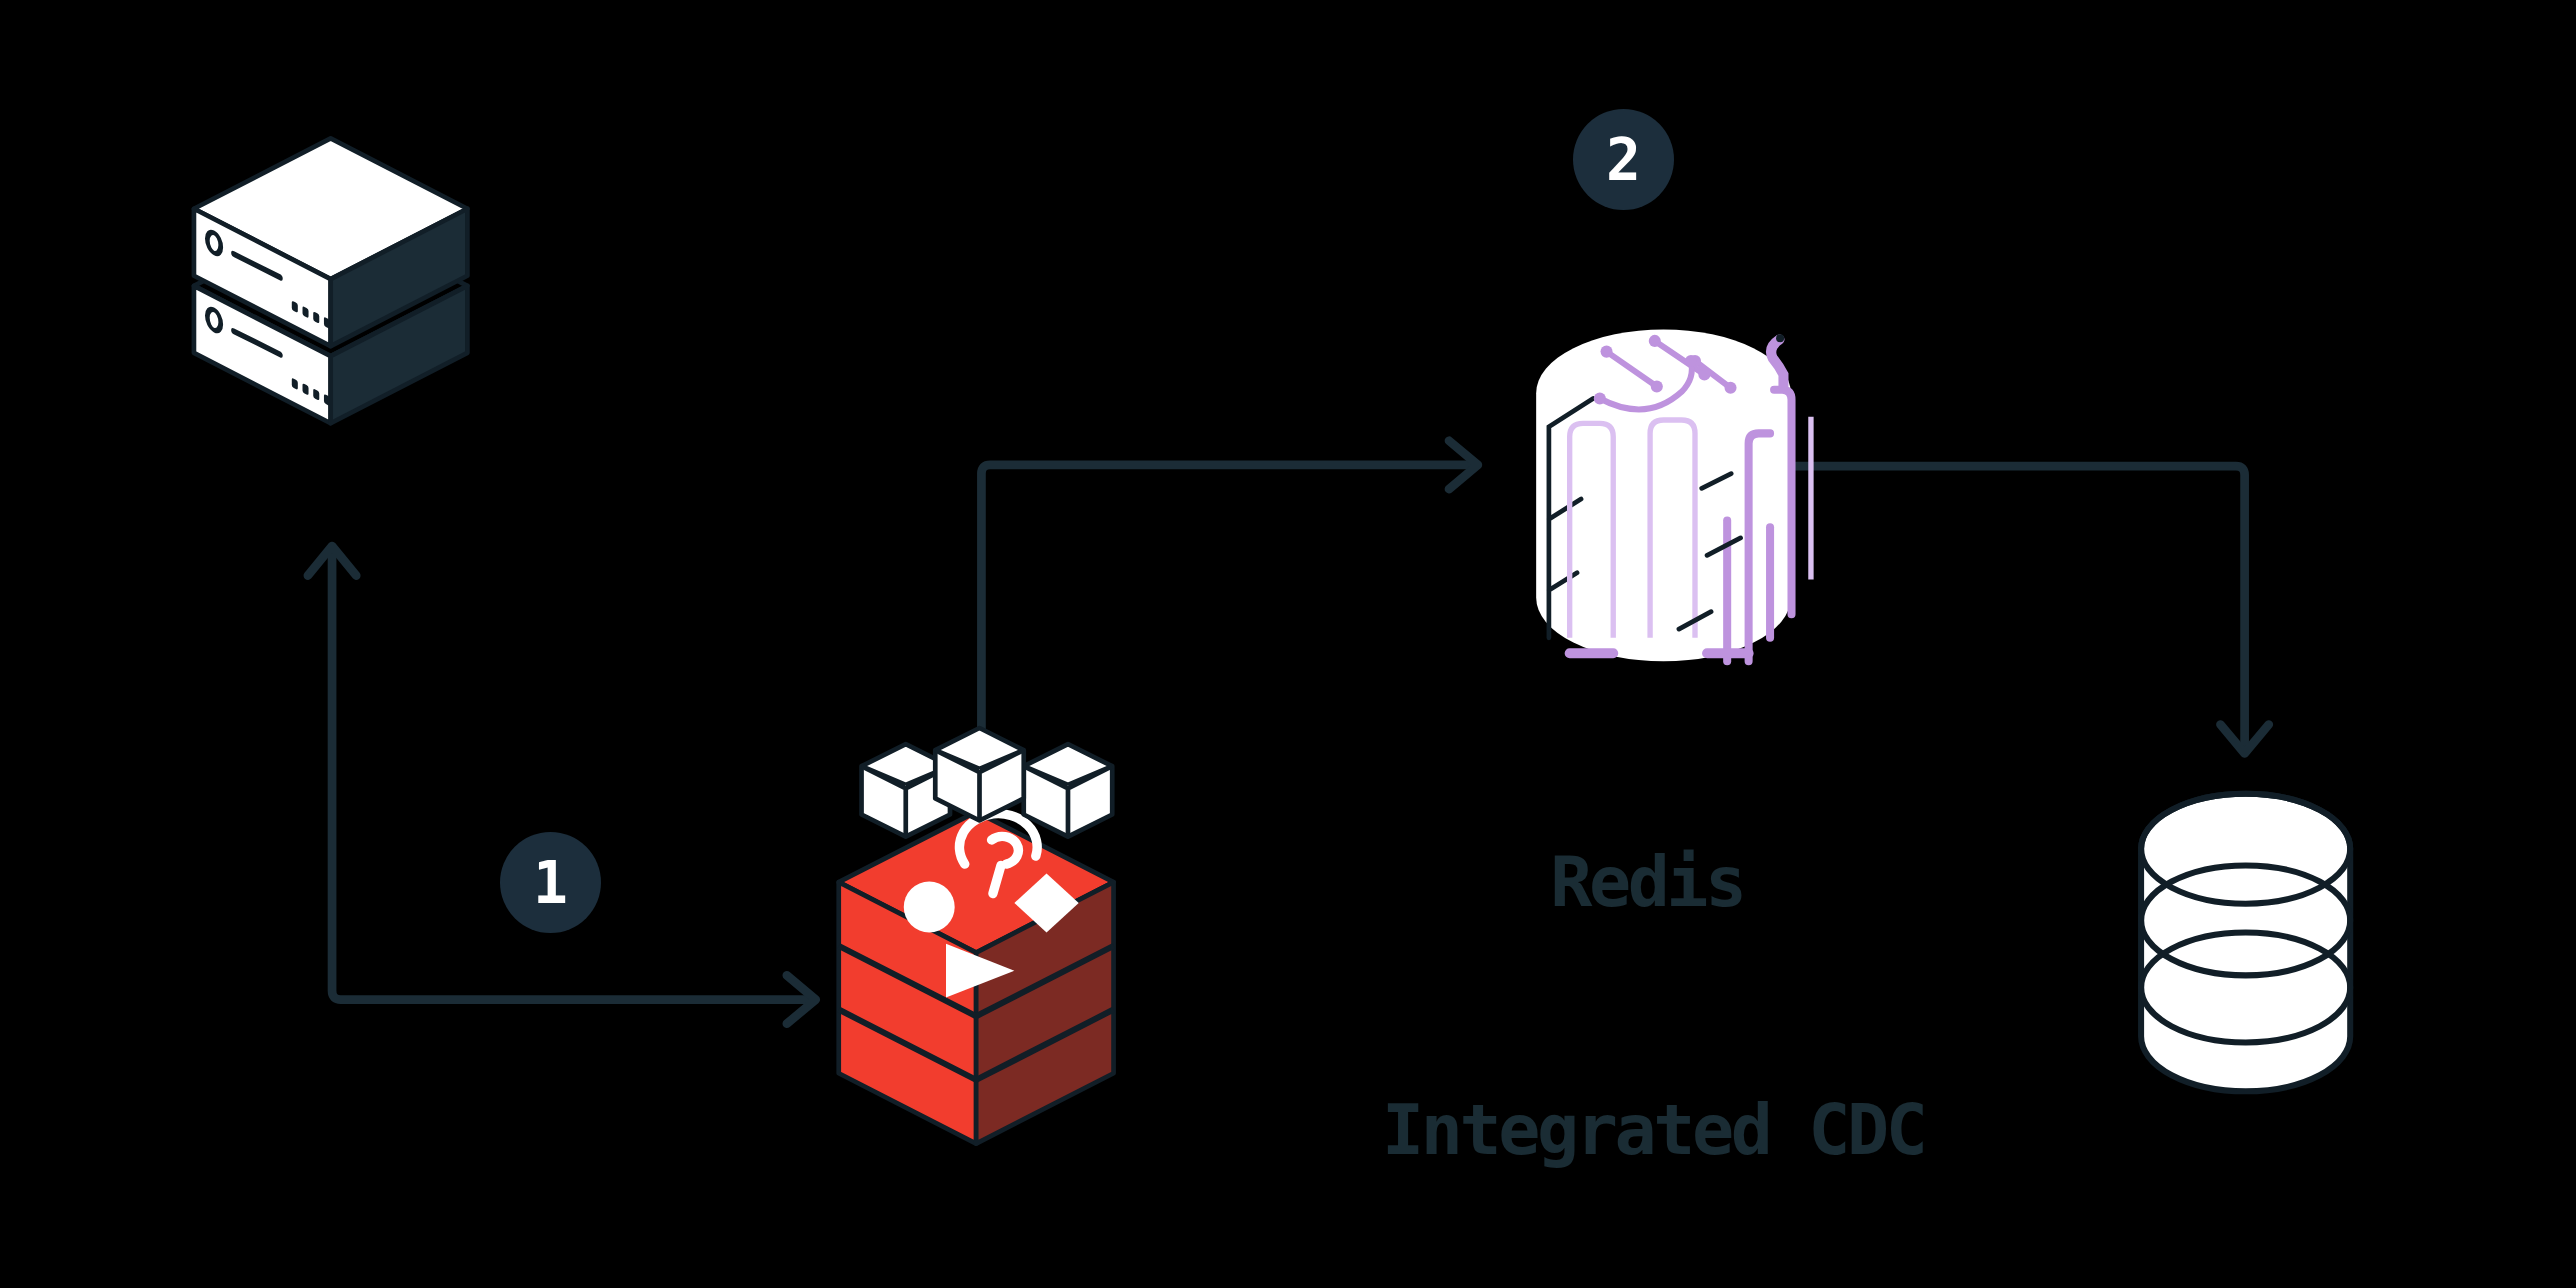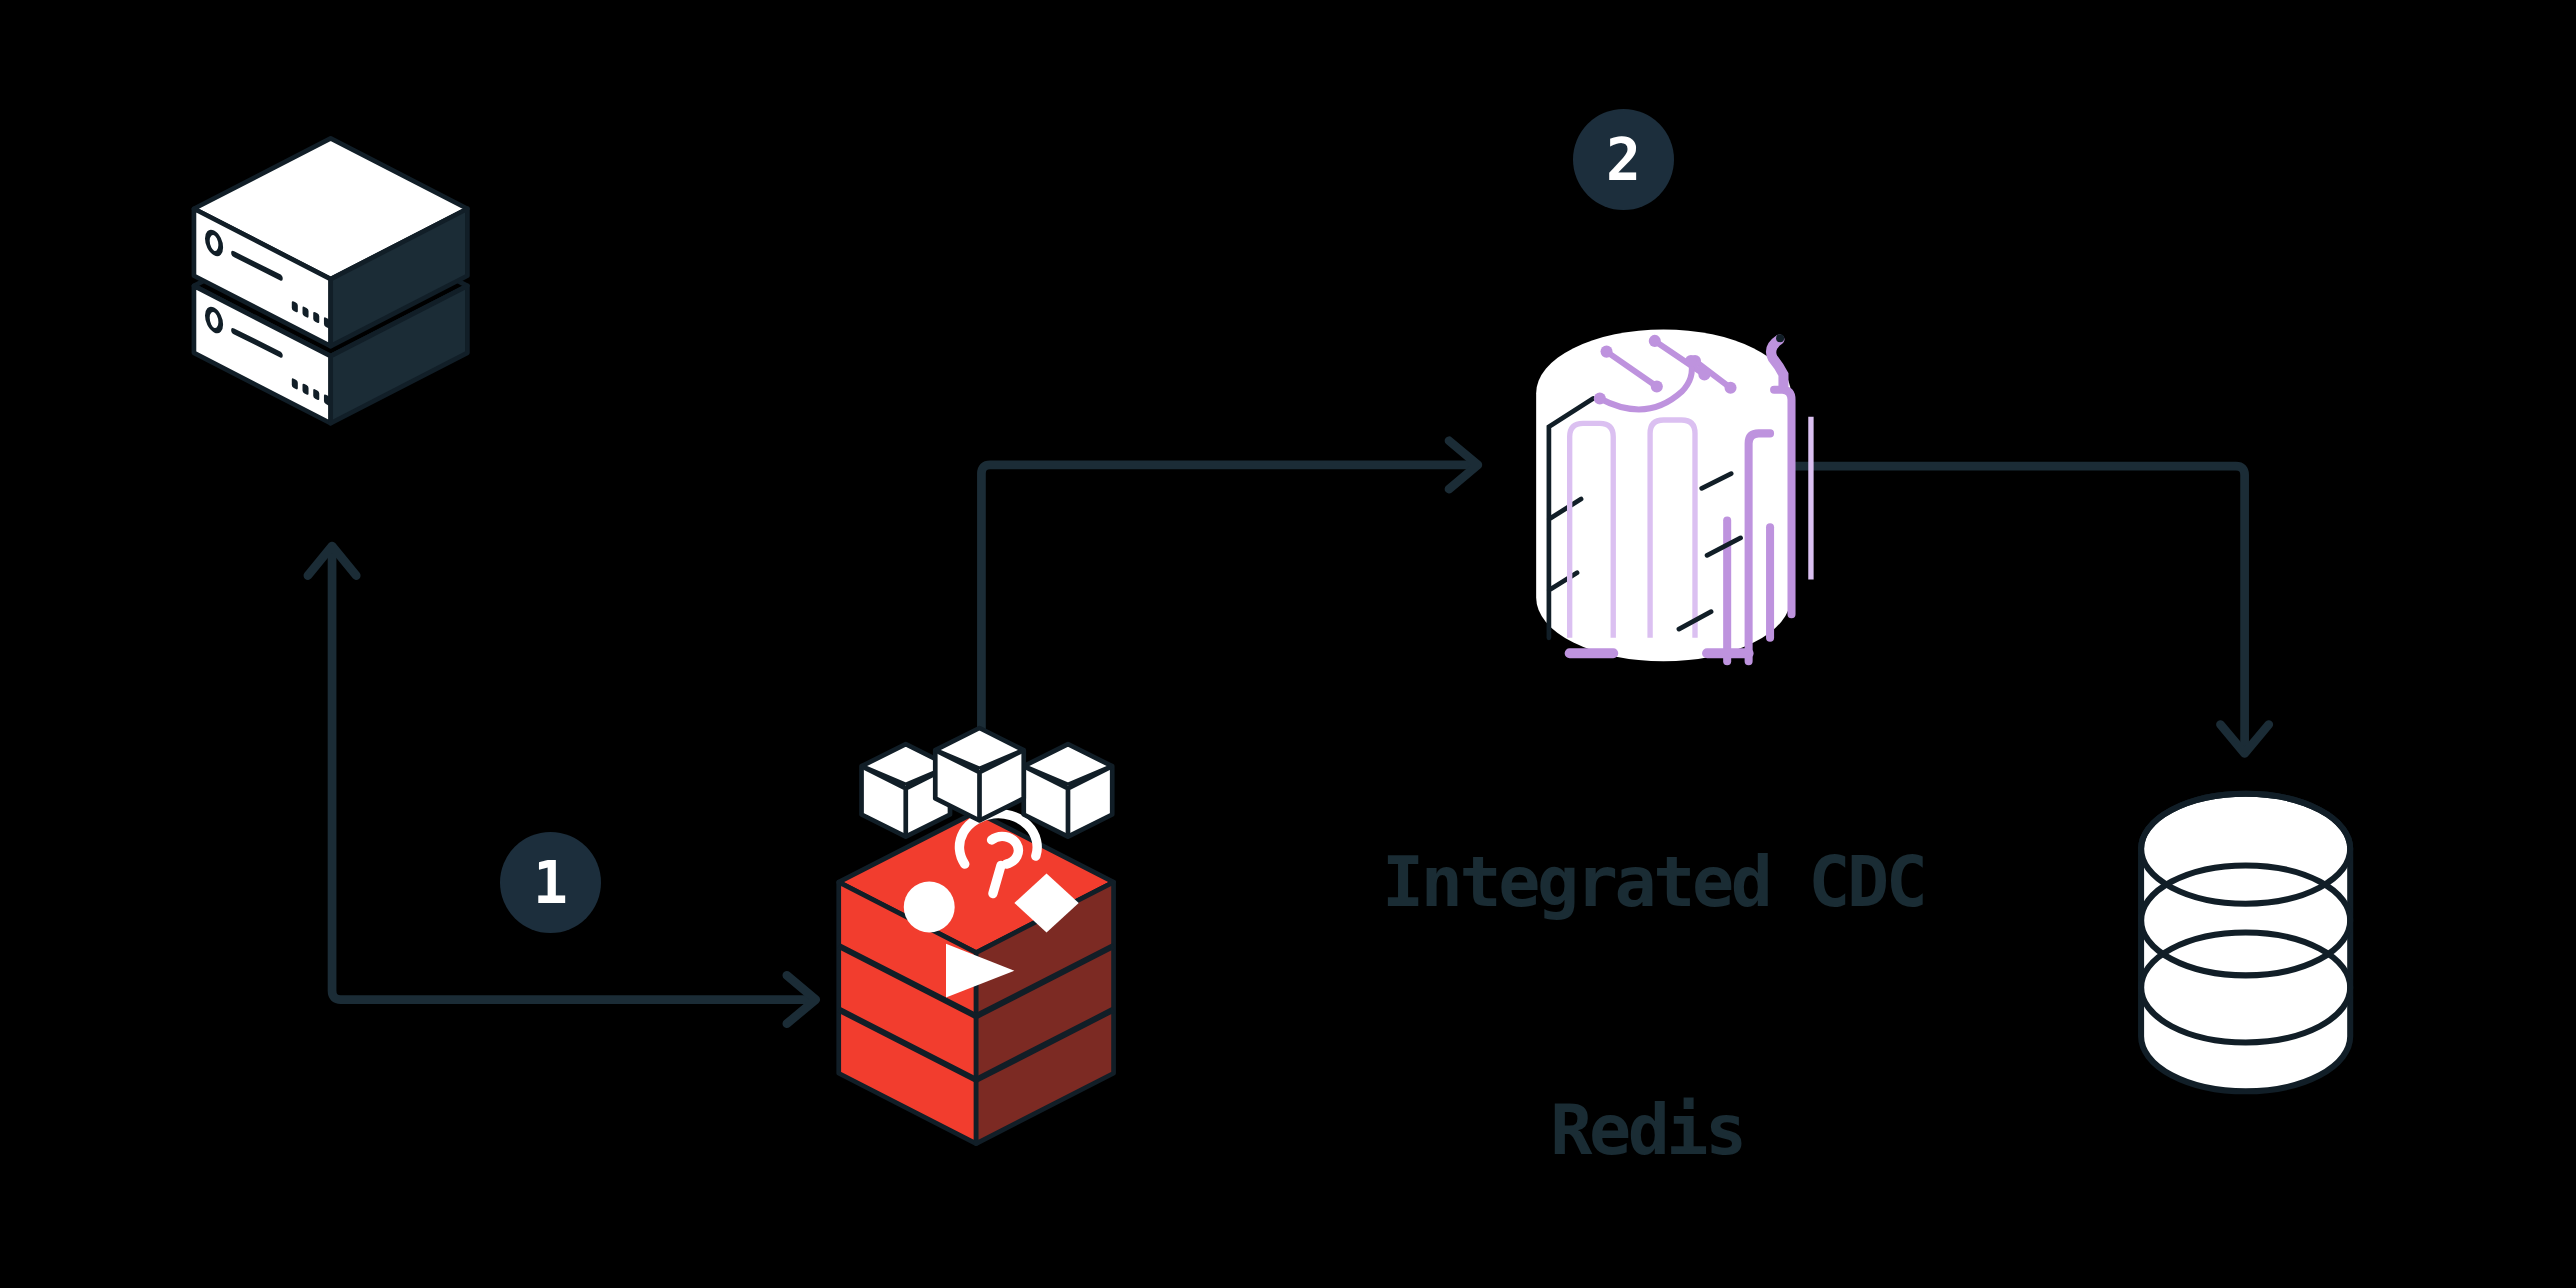--- a/index.html
+++ b/index.html
@@ -163,22 +163,22 @@
       <path class="pcomb" d="M 426 470 L 426 150 Q 426 135 412 135 L 400 135"></path>
       <path class="pbar" d="M 95 528 L 160 528 M 300 528 L 362 528"></path>
       <path class="pbar" d="M 408 60 Q 390 72 398 88 Q 408 100 414 112 L 414 130"></path>
       <circle class="dot-fill" cx="409" cy="58" r="6"></circle>
     </g>
 
     <path class="navy-dash" d="M 292 282 L 336 260 M 300 382 L 350 356 M 258 492 L 306 466"></path>
   </svg>
 
   <div class="abs node-label" style="left:1382px;top:676px;width:530px">
+    <div>Redis</div>
     <div>Integrated CDC</div>
-    <div>Redis</div>
   </div>
 
   <svg class="abs" style="left:2125px;top:778px" width="248" height="319" viewBox="0 0 370 475">
     <path class="white-face edge9" d="M 24 105 A 156 82 0 0 1 336 105 L 336 385 A 156 82 0 0 1 24 385 Z"></path>
     <ellipse class="edge9" cx="180" cy="105" rx="156" ry="82"></ellipse>
     <ellipse class="edge9" cx="180" cy="212" rx="156" ry="82"></ellipse>
     <ellipse class="edge9" cx="180" cy="312" rx="156" ry="82"></ellipse>
   </svg>
 
 

